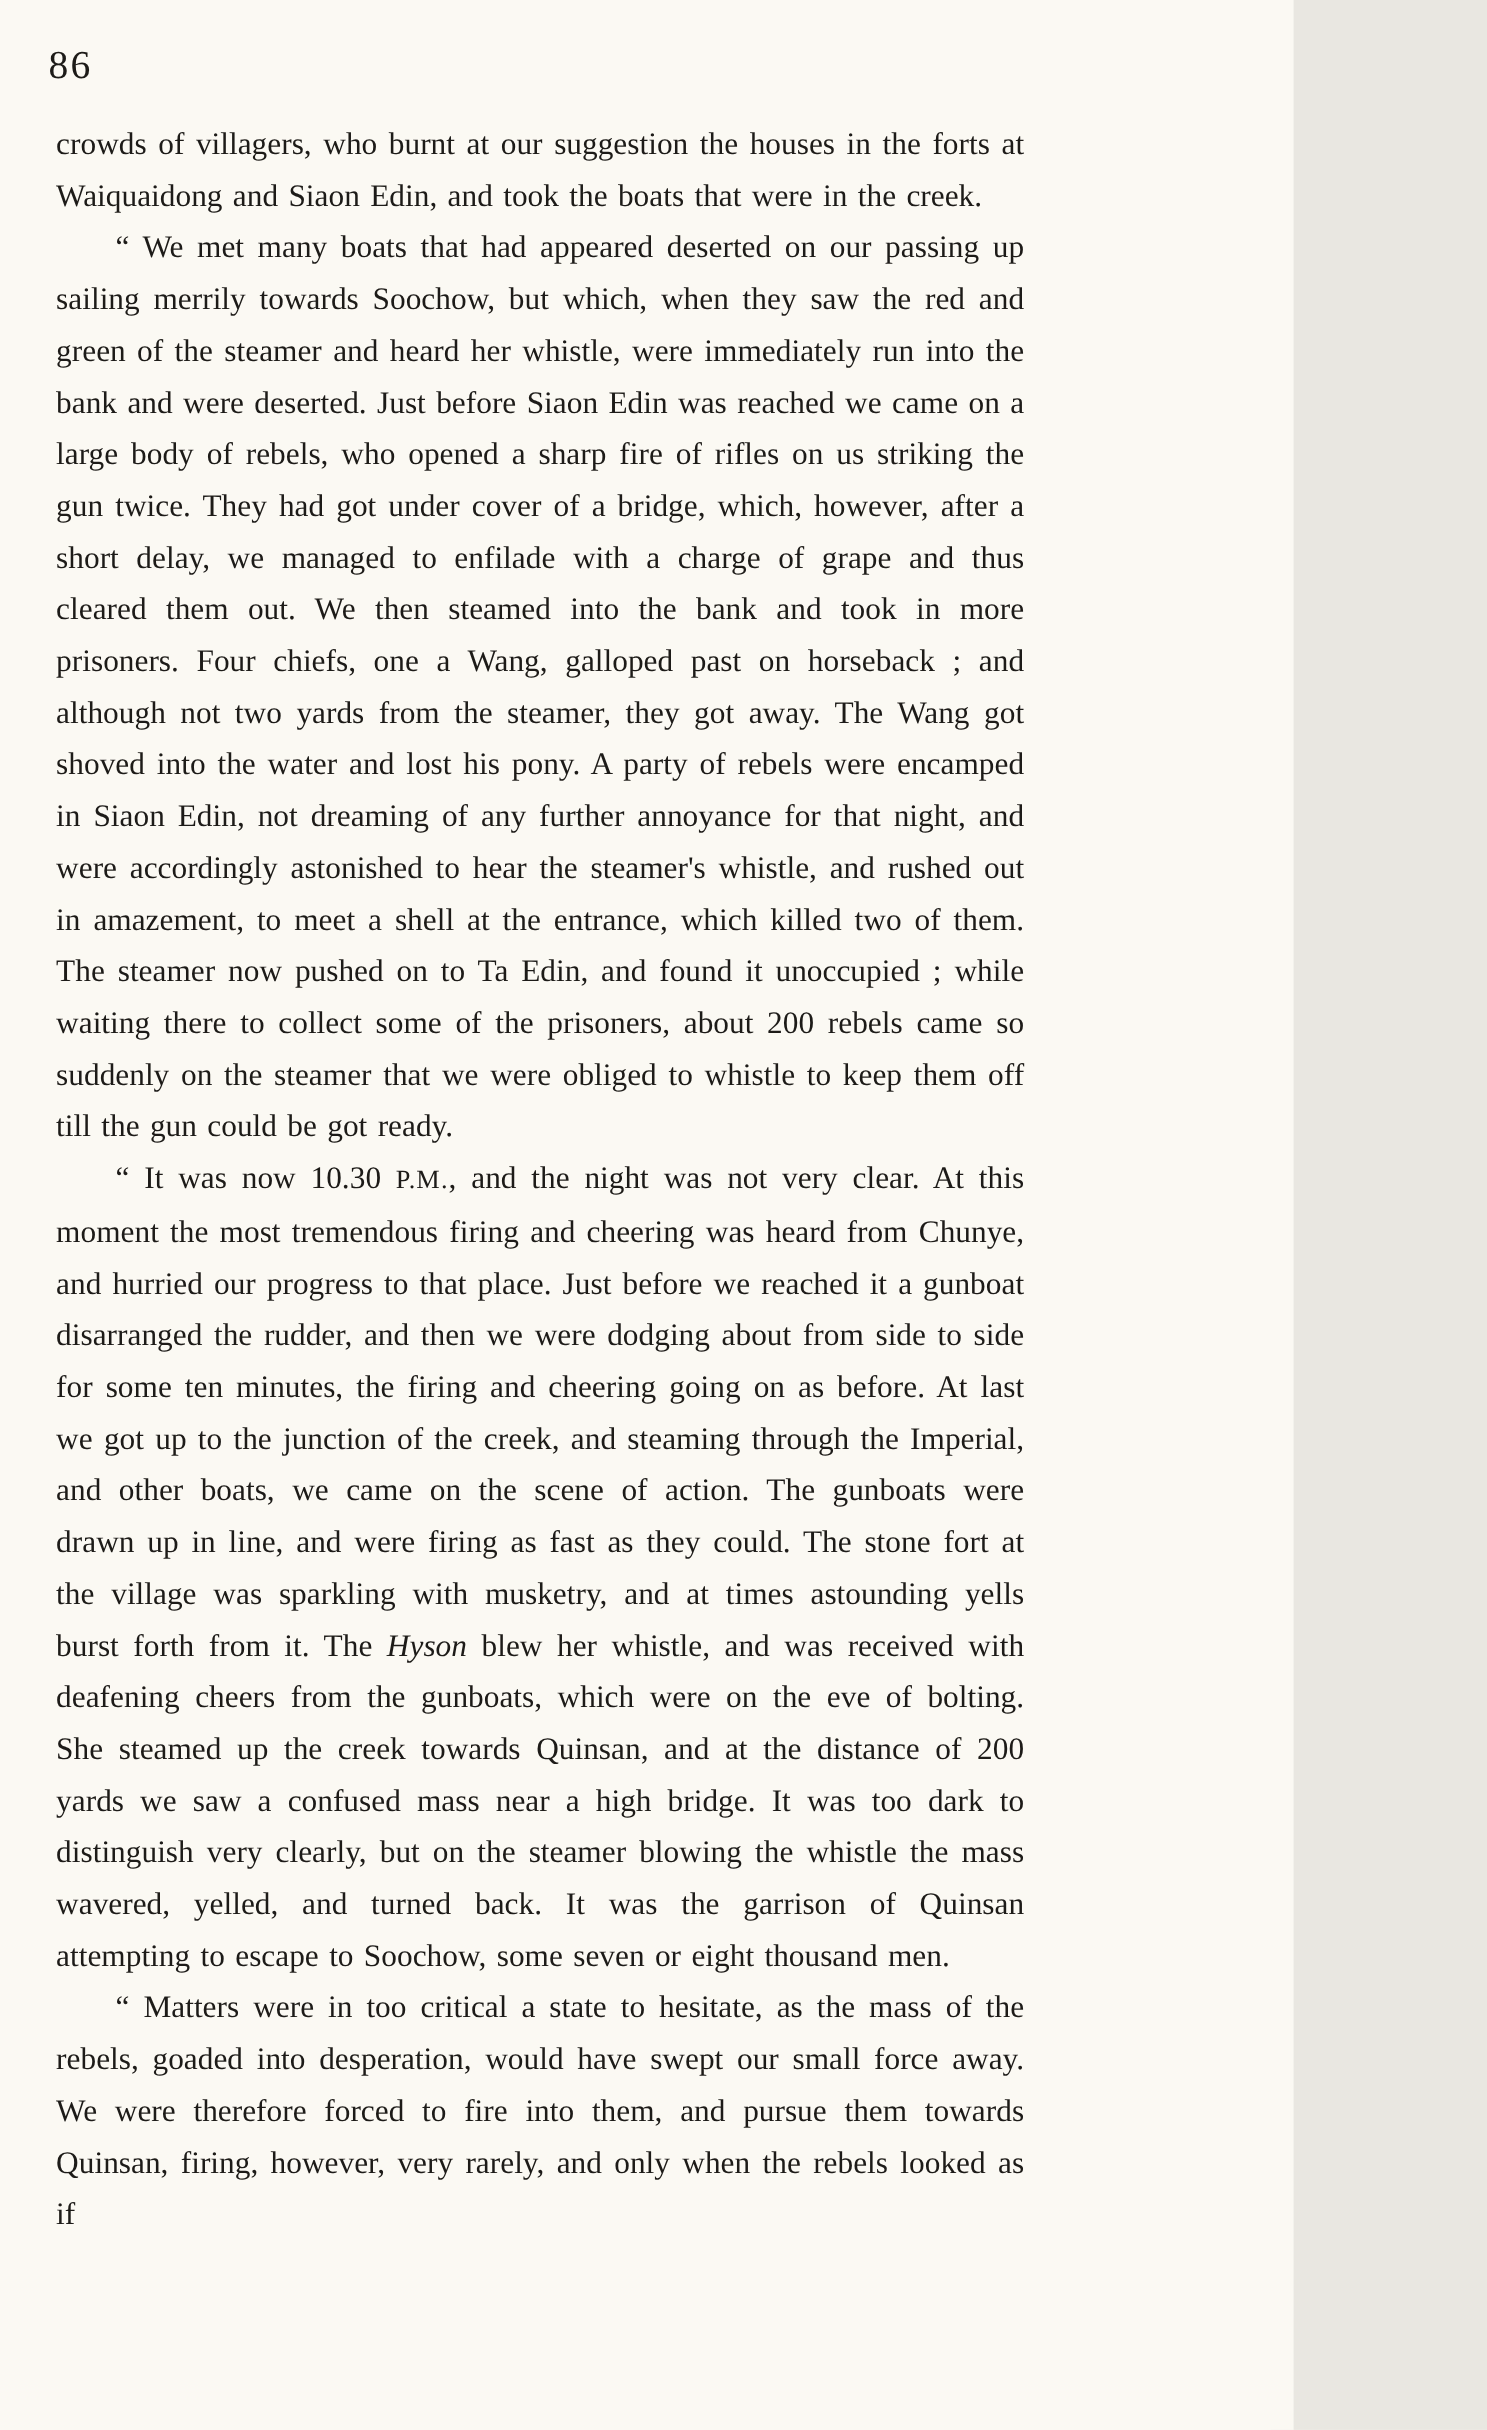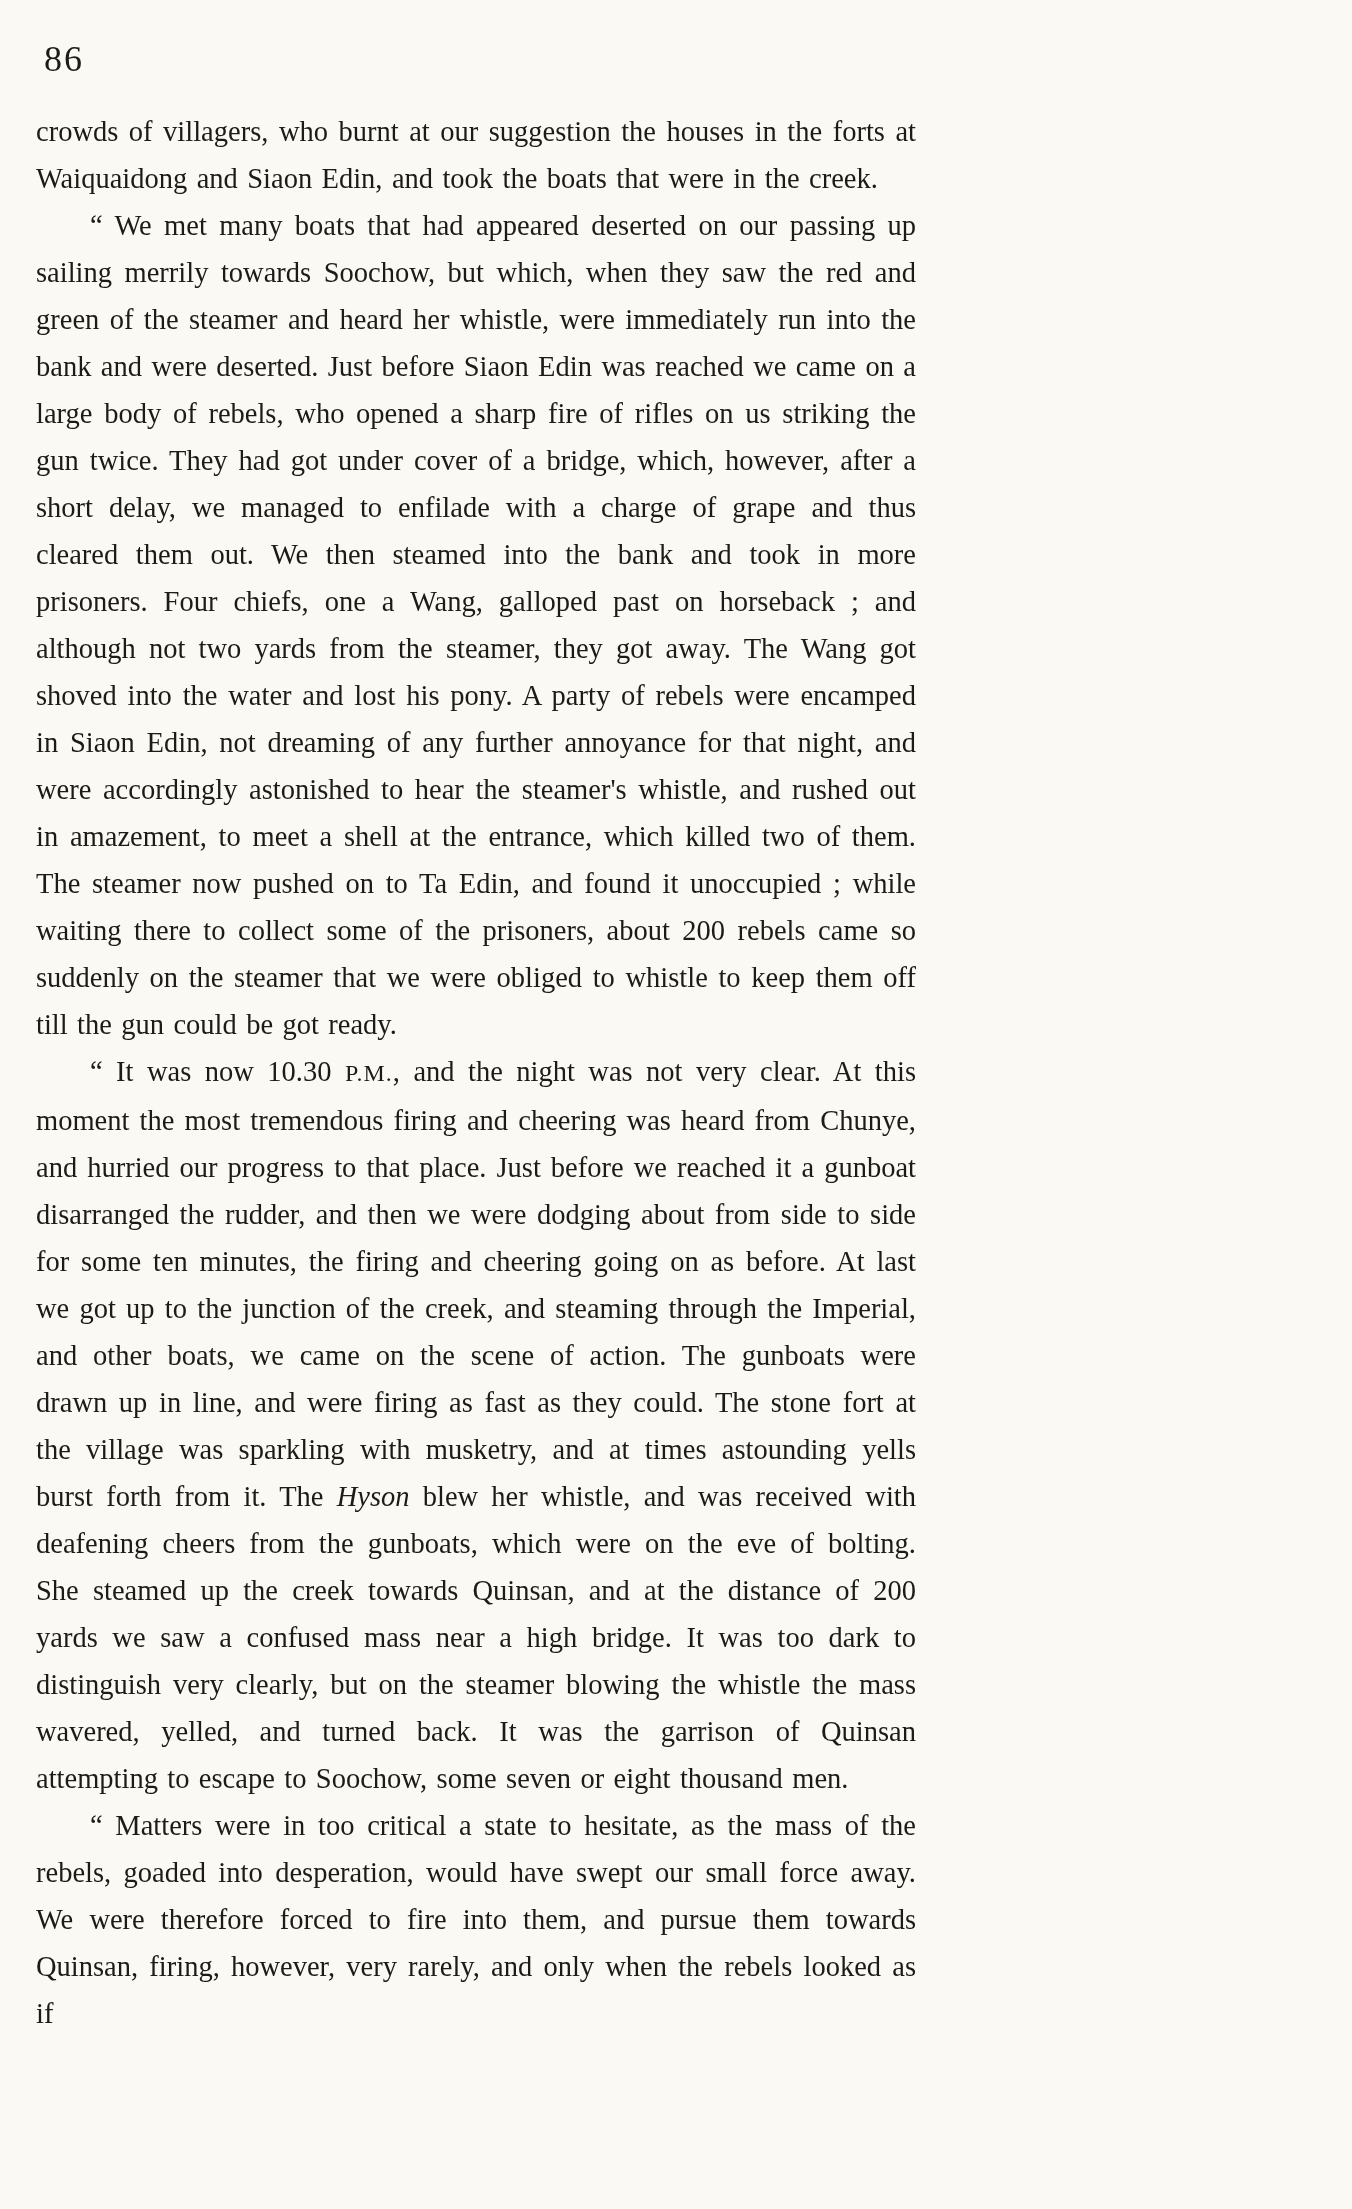--- a/index.html
+++ b/index.html
@@ -5,21 +5,21 @@
   html, body {
     margin: 0;
     padding: 0;
   }
   body {
     background: #e9e7e1;
     font-family: "Liberation Serif", serif;
   }
   .page {
     position: relative;
-    width: 1352px;
+    width: 1176px;
     height: 2209px;
     background: var(--paper, #fbf9f3);
     color: var(--ink, #1d1b18);
     overflow: hidden;
   }
   .header {
     position: absolute;
     top: 28px;
     left: 38px;
     width: 880px;
@@ -36,21 +36,21 @@
     text-align: center;
     font-style: italic;
     font-size: 41px;
     letter-spacing: 1.5px;
     word-spacing: 10px;
     padding-top: 2px;
   }
   .text-body {
     position: absolute;
     top: 108px;
-    left: 36px;
+    left: 51px;
     width: 880px;
     font-size: 28.5px;
     line-height: 47px;
     text-align: justify;
     word-spacing: 0.08em;
   }
   .para {
     margin: 0;
     padding: 0;
   }

